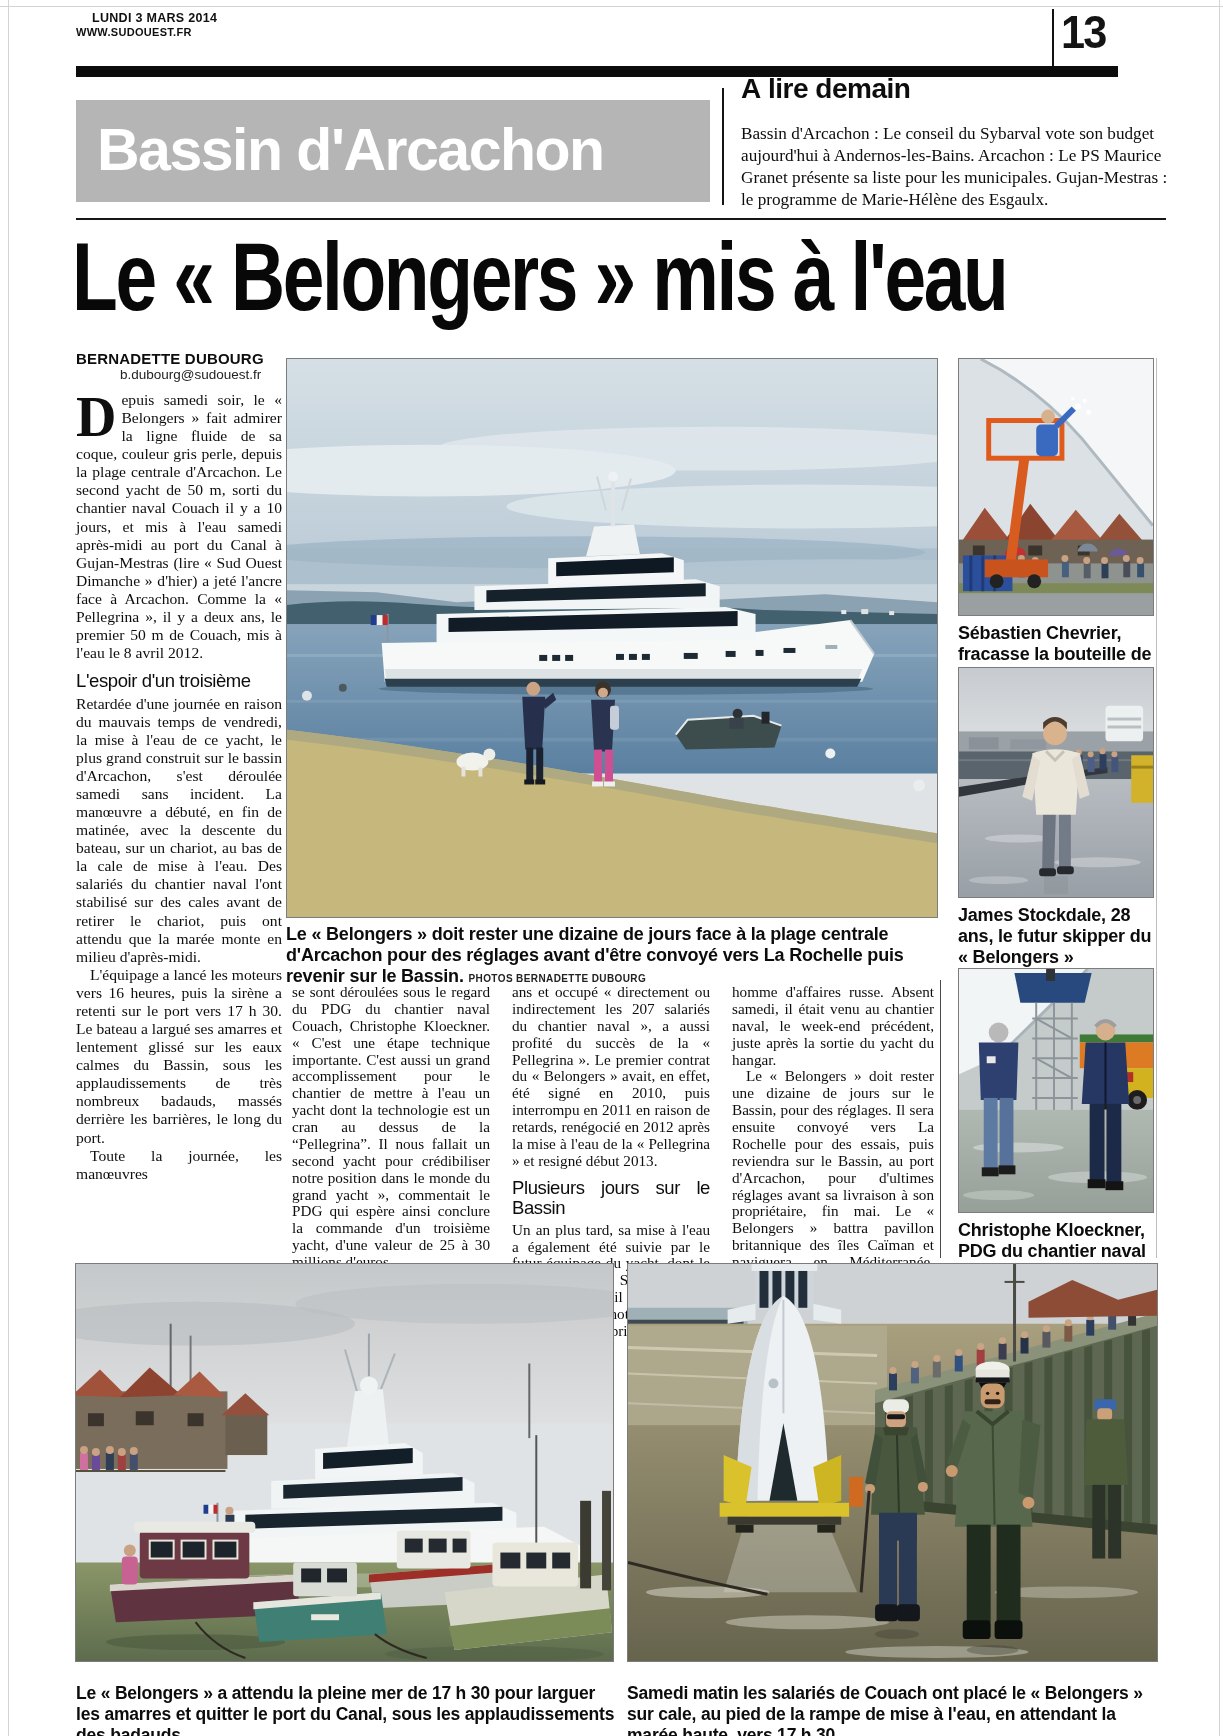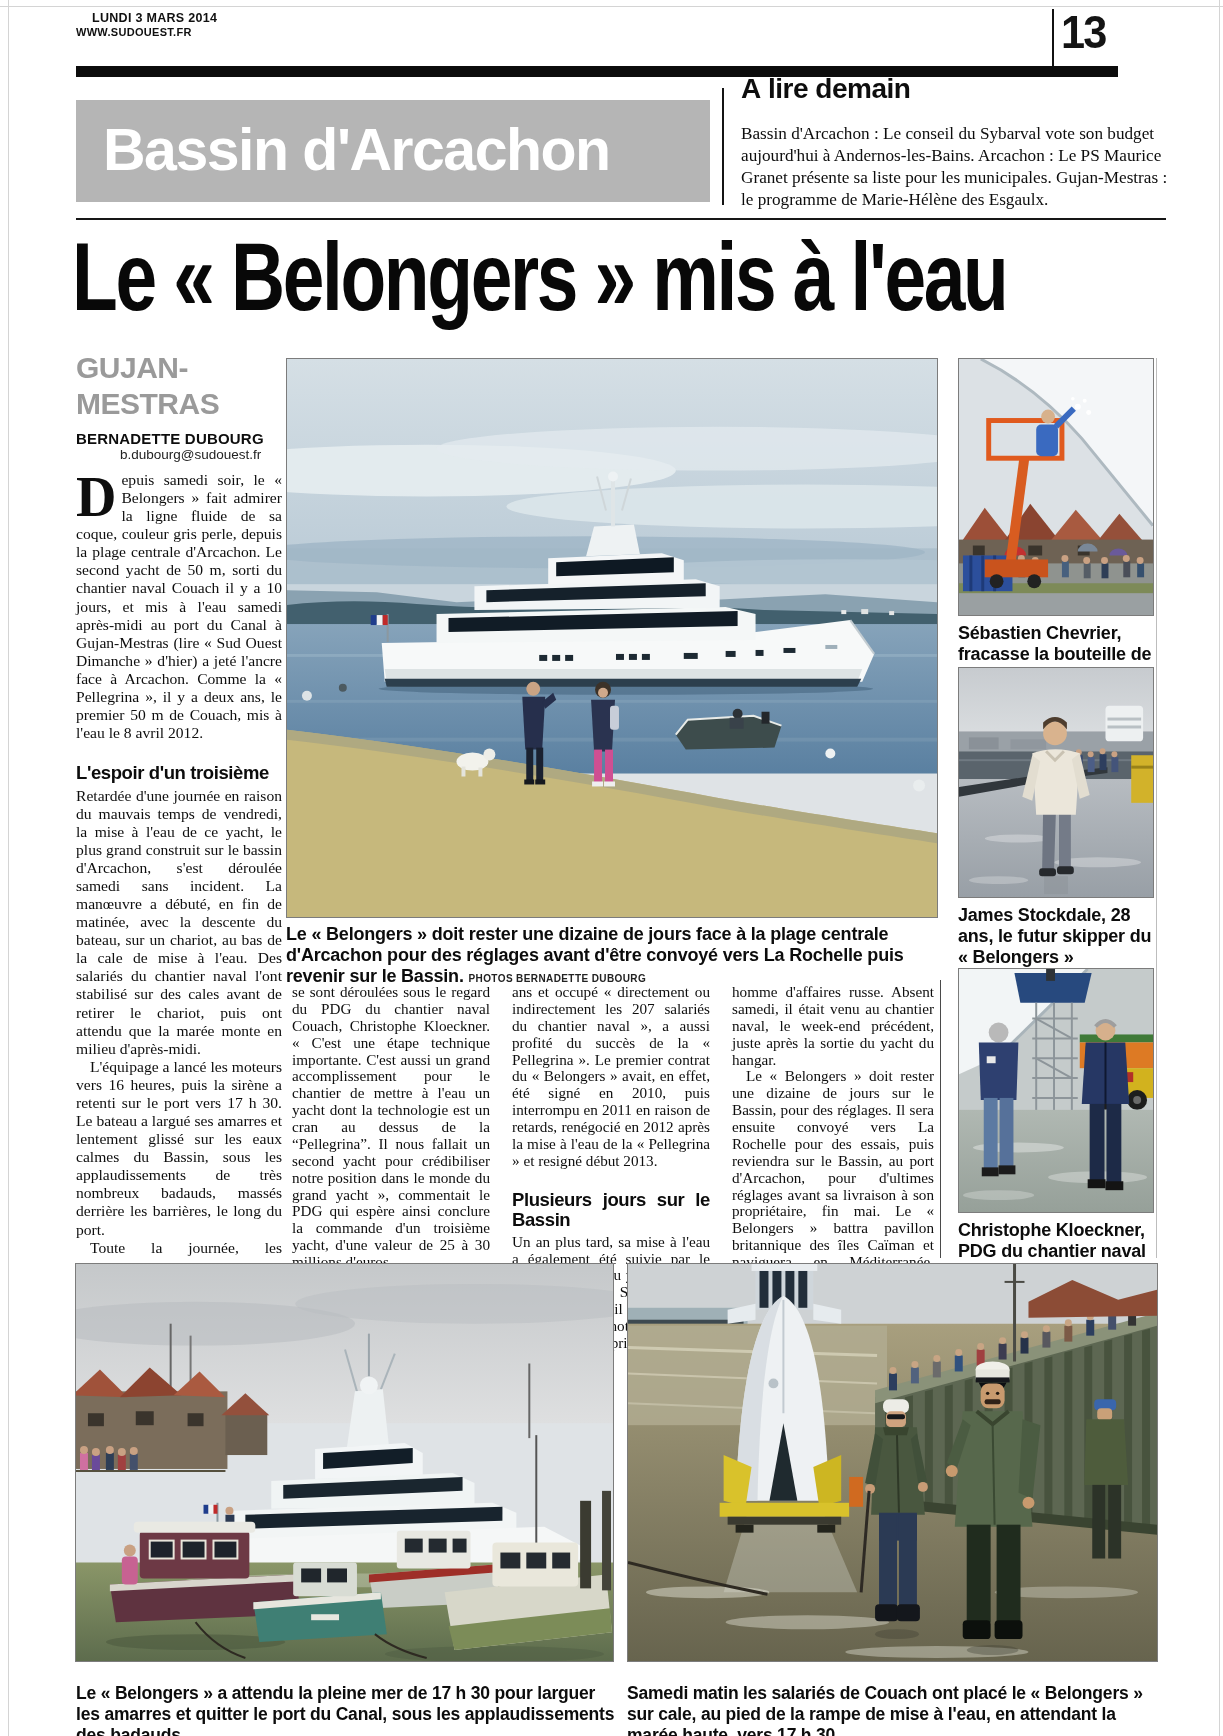--- a/index.html
+++ b/index.html
@@ -7,38 +7,38 @@
         font-family:"Liberation Sans",sans-serif;color:#111;}
   .abs{position:absolute;}
   .edge{background:#d4d4d4;}
   
   .m-date{left:76px;top:11px;font-size:12.5px;font-weight:700;letter-spacing:.3px;color:#101010;margin-left:16px;}
   .m-site{left:76px;top:26px;font-size:11px;font-weight:700;letter-spacing:.3px;color:#101010;}
   .pageno-rule{left:1052px;top:9px;width:2px;height:59px;background:#111;}
   .pageno{left:1061px;top:4px;font-size:47px;font-weight:700;letter-spacing:-2px;transform:scaleX(.92);transform-origin:0 0;color:#141414;}
   .topbar{left:76px;top:66px;width:1042px;height:11px;background:#0c0c0c;}
   .banner{left:76px;top:100px;width:634px;height:102px;background:#b5b5b5;color:#fff;
-          font-size:59px;font-weight:700;letter-spacing:-1.5px;line-height:100px;padding-left:27px;box-sizing:border-box;white-space:nowrap;}
+          font-size:59px;font-weight:700;letter-spacing:-1.5px;line-height:100px;padding-left:21px;box-sizing:border-box;white-space:nowrap;}
   .alire-rule{left:722px;top:88px;width:2px;height:117px;background:#141414;}
   .alire-title{left:741px;top:73px;font-size:28px;font-weight:700;letter-spacing:-.5px;color:#0d0d0d;}
   .alire-body{left:741px;top:111px;width:436px;font-family:"Liberation Serif",serif;font-size:17.2px;line-height:1.28;color:#0d0d0d;margin-top:12px;}
   .head-rule{left:76px;top:218px;width:1090px;height:2px;background:#161616;}
   .headline{left:72px;top:224px;width:1094px;font-size:96px;font-weight:700;letter-spacing:-3px;line-height:1.1;
             white-space:nowrap;transform:scaleX(.78);transform-origin:0 0;color:#080808;}
   
   .leftcol{left:76px;top:350px;width:206px;}
   .kicker{font-size:30px;line-height:1.2;font-weight:700;color:#9a9a9a;letter-spacing:-.5px;margin-bottom:8px;}
   .standfirst{font-size:27px;line-height:1.14;color:#1a1a1a;letter-spacing:-.6px;margin-bottom:14px;}
   .standfirst::after{content:"";display:inline-block;width:3px;height:25px;background:#111;margin-left:3px;vertical-align:-4px;}
   .byline{font-size:15px;font-weight:700;letter-spacing:.2px;color:#0d0d0d;}
   .email{font-size:13.5px;color:#222;margin-bottom:9px;padding-left:44px;}
   .bodytext{font-family:"Liberation Serif",serif;font-size:15.6px;line-height:1.16;text-align:justify;color:#0e0e0e;}
   .bodytext p{margin:0;}
   .dropcap{float:left;font-weight:700;font-size:56px;line-height:.8;padding:4px 5px 0 0;}
-  .subhead{font-family:"Liberation Sans",sans-serif;font-size:18.5px;font-weight:700;letter-spacing:-.4px;margin:20px 0 3px 0;color:#0c0c0c;}
+  .subhead{font-family:"Liberation Sans",sans-serif;font-size:18.5px;font-weight:400;letter-spacing:-.4px;margin:8px 0 3px 0;color:#0c0c0c;}
   .indent{text-indent:14px;}
   
   .photo{border:1px solid #7c7c7c;box-sizing:border-box;background:#dfe3e6;overflow:hidden;}
   .photo svg{display:block;width:100%;height:100%;}
   .cap{font-size:18px;font-weight:700;line-height:1.18;letter-spacing:-.2px;color:#0c0c0c;}
   .credit{font-size:10px;font-weight:700;letter-spacing:.4px;color:#222;}
   .see-also{font-family:"Liberation Sans",sans-serif;font-size:15px;font-weight:400;margin-top:14px;}
   .midcol{font-family:"Liberation Serif",serif;font-size:15.2px;line-height:1.11;text-align:justify;color:#0e0e0e;}
   .midcol p{margin:0;}
   .col-rule{left:940px;top:980px;width:1px;height:278px;background:#4a4a4a;}
@@ -62,21 +62,20 @@
   <div class="abs banner">Bassin d'Arcachon</div>
 
   <div class="abs alire-rule"></div>
   <div class="abs alire-title">À lire demain</div>
   <div class="abs alire-body">Bassin d'Arcachon : Le conseil du Sybarval vote son budget aujourd'hui à Andernos-les-Bains. Arcachon : Le PS Maurice Granet présente sa liste pour les municipales. Gujan-Mestras : le programme de Marie-Hélène des Esgaulx.</div>
 
   <div class="abs head-rule"></div>
   <div class="abs headline">Le « Belongers » mis à l'eau</div>
 
   <div class="abs leftcol">
-    <div class="kicker">GUJAN-MESTRAS</div>
     <div class="byline">BERNADETTE DUBOURG</div>
     <div class="email">b.dubourg@sudouest.fr</div>
     <div class="bodytext">
       <p><span class="dropcap">D</span><span>epuis samedi soir, le « Belongers » fait admirer la ligne fluide de sa coque, couleur gris perle, depuis la plage centrale d'Arcachon. Le second yacht de 50 m, sorti du chantier naval Couach il y a 10 jours, et mis à l'eau samedi après-midi au port du Canal à Gujan-Mestras (lire « Sud Ouest Dimanche » d'hier) a jeté l'ancre face à Arcachon. Comme la « Pellegrina », il y a deux ans, le premier 50 m de Couach, mis à l'eau le 8 avril 2012.</span></p>
       <div class="subhead">L'espoir d'un troisième</div>
       <p>Retardée d'une journée en raison du mauvais temps de vendredi, la mise à l'eau de ce yacht, le plus grand construit sur le bassin d'Arcachon, s'est déroulée samedi sans incident. La manœuvre a débuté, en fin de matinée, avec la descente du bateau, sur un chariot, au bas de la cale de mise à l'eau. Des salariés du chantier naval l'ont stabilisé sur des cales avant de retirer le chariot, puis ont attendu que la marée monte en milieu d'après-midi.</p>
       <p class="indent">L'équipage a lancé les moteurs vers 16 heures, puis la sirène a retenti sur le port vers 17 h 30. Le bateau a largué ses amarres et lentement glissé sur les eaux calmes du Bassin, sous les applaudissements de très nombreux badauds, massés derrière les barrières, le long du port.</p>
       <p class="indent">Toute la journée, les manœuvres</p>
     </div>
   </div>

